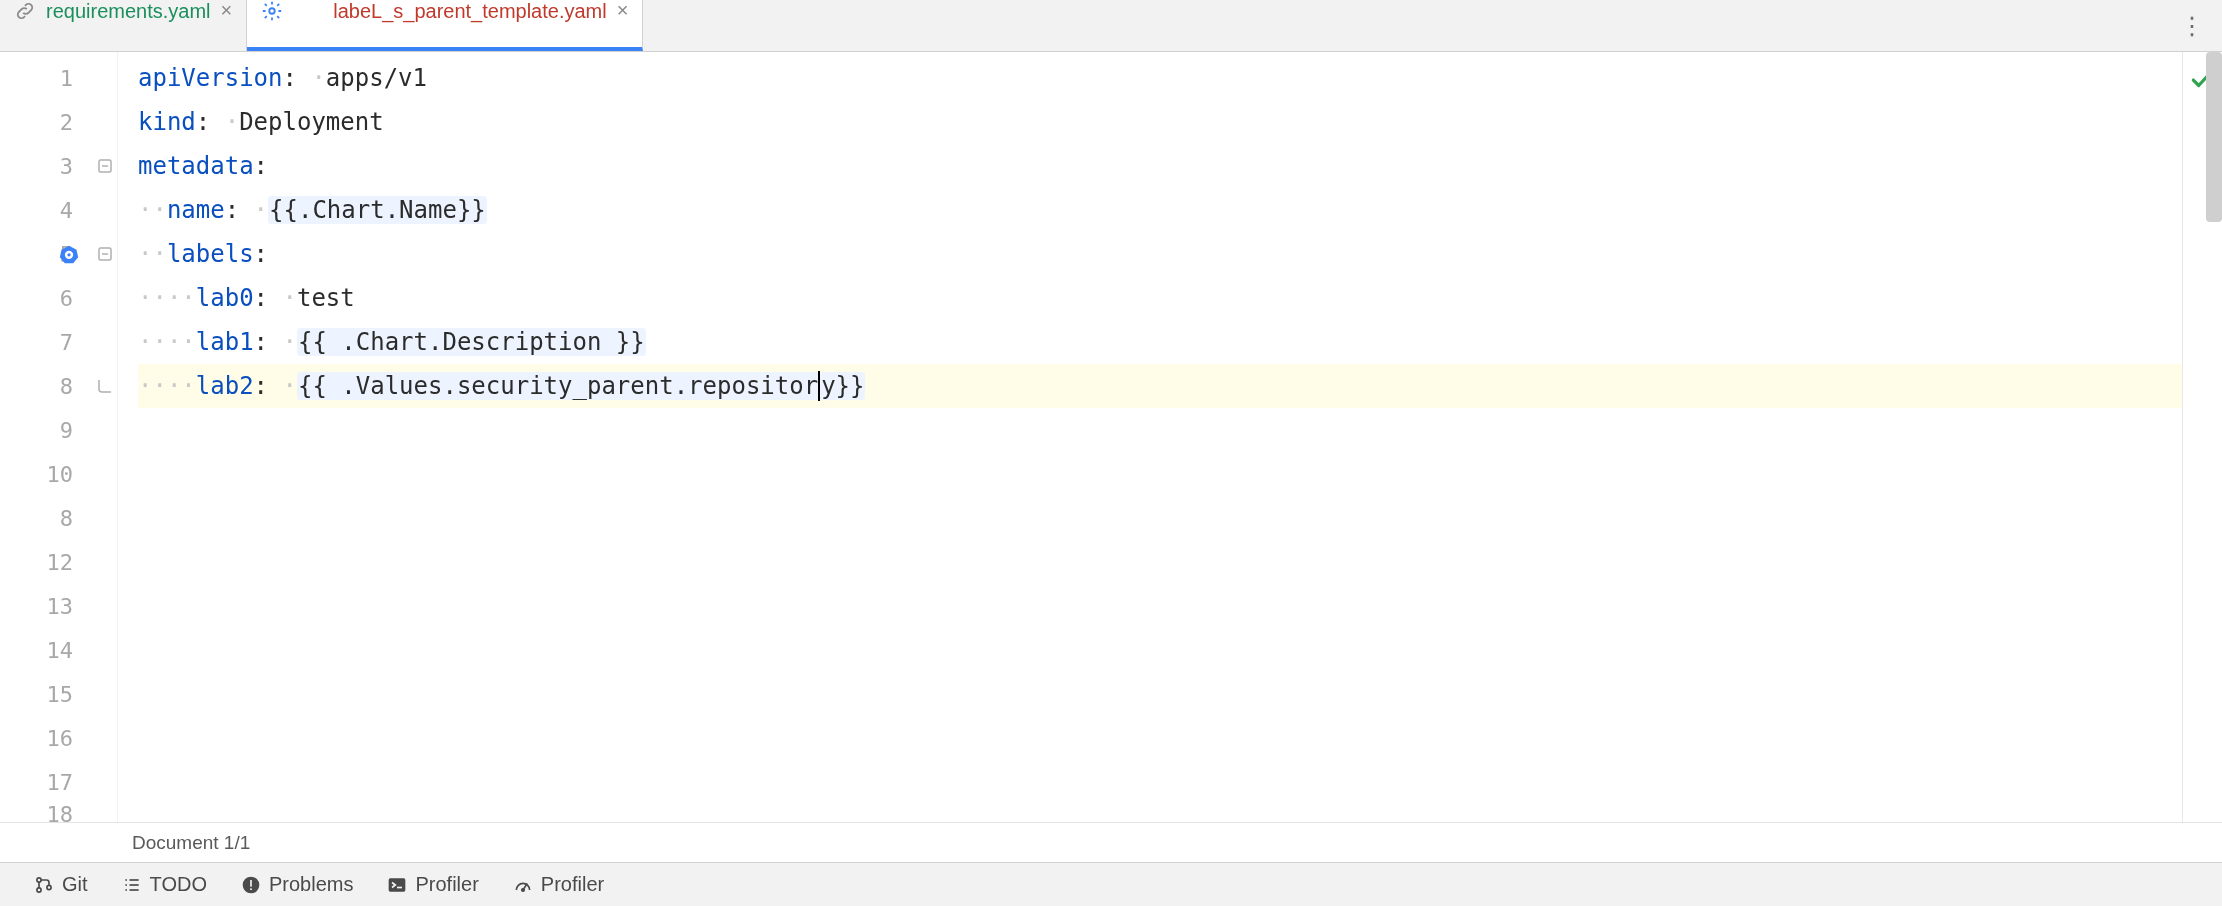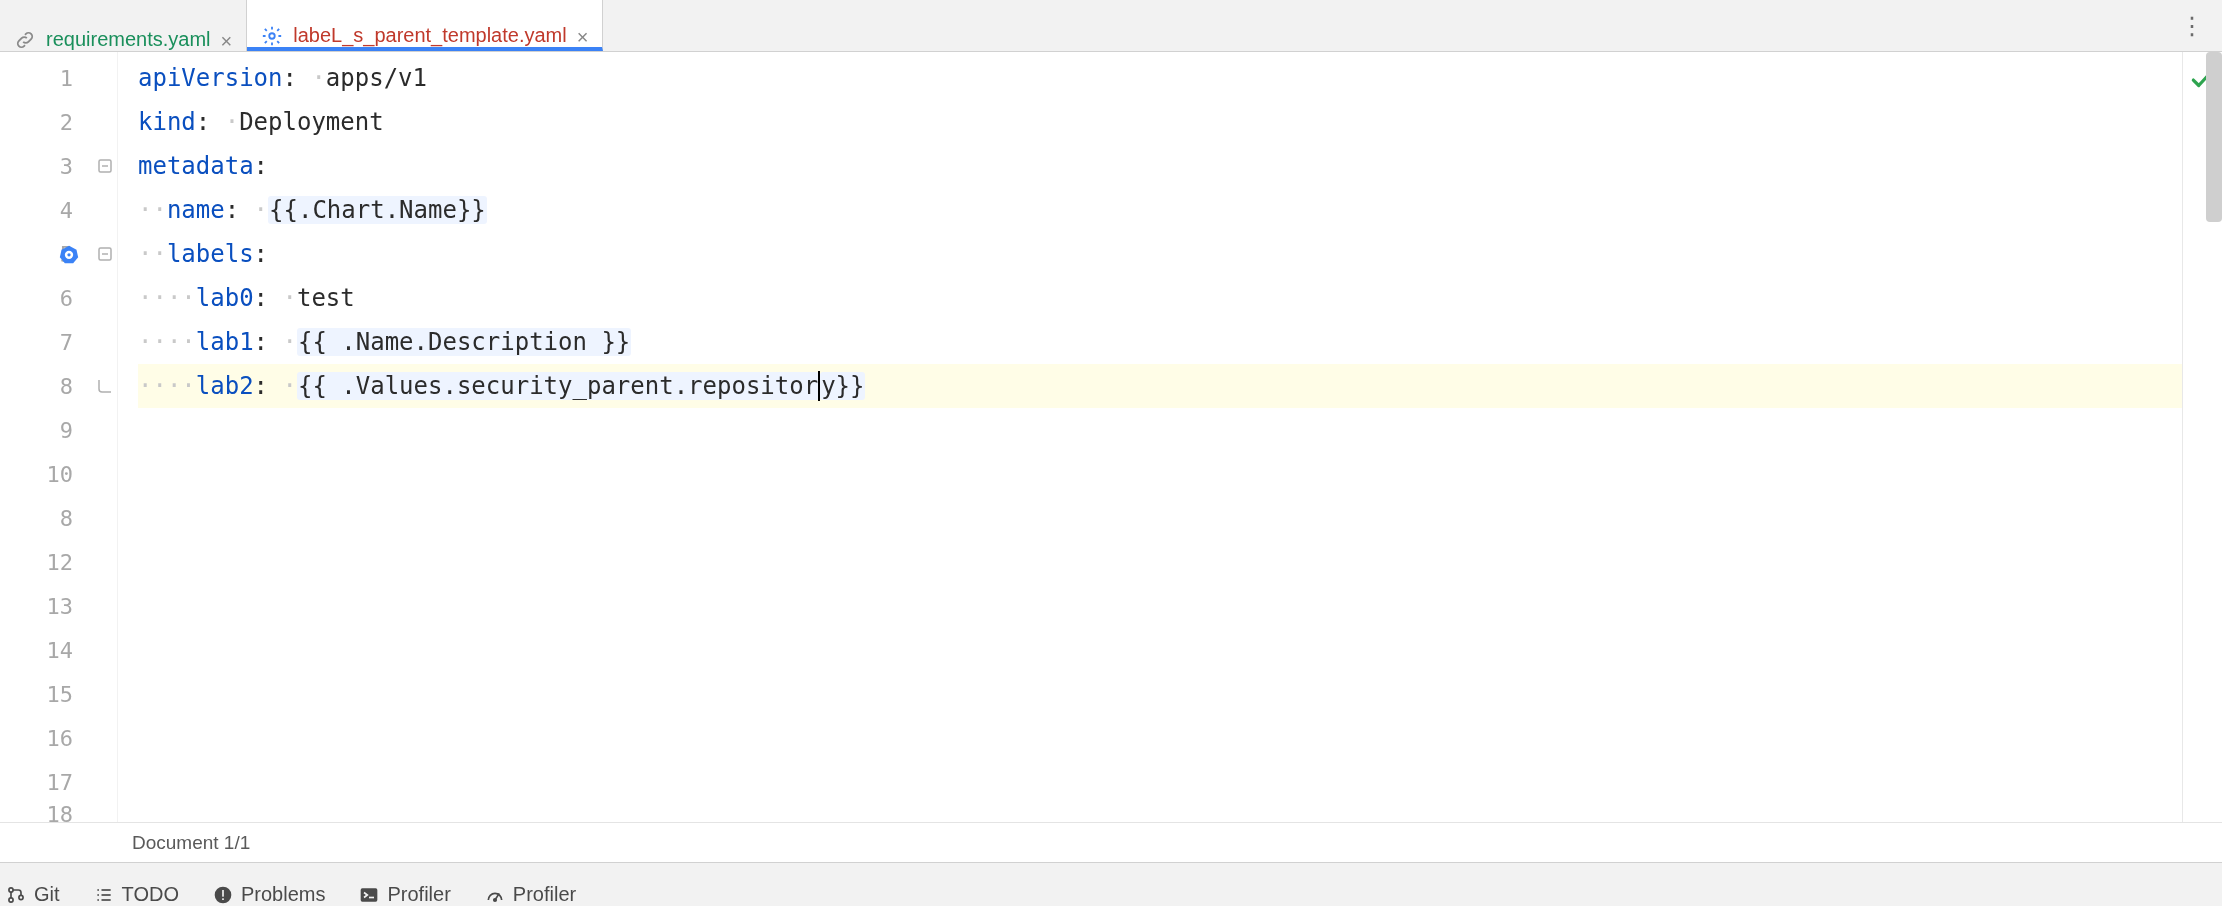--- a/index.html
+++ b/index.html
@@ -18,37 +18,37 @@
   .tabbar {
     display: flex;
     align-items: stretch;
     height: 52px;
     background: #f2f2f2;
     border-bottom: 1px solid #d1d1d1;
     position: relative;
   }
   .tab {
     display: flex;
-    align-items: flex-end;
+    align-items: flex-start;
     padding: 0 14px;
     gap: 10px;
     border-right: 1px solid #d1d1d1;
     cursor: pointer;
     white-space: nowrap;
   }
   .tab.active {
     background: #fff;
     border-bottom: 4px solid #3b82f6;
   }
   .tab .tabclose {
     color: #888; font-size: 20px; line-height: 1;
   }
   .tab .filename { font-size: 20px; }
   .tab .filename.green { color: #1a8f5b; }
-  .tab .filename.red { color: #c0392b; }
+  .tab .filename.red { color: #c0392b; margin-left: 40px; }
 
   .tabbar .menu-dots {
     margin-left: auto;
     display: flex;
     align-items: center;
     padding: 0 18px;
     cursor: pointer;
     color: #6b6b6b;
     font-size: 24px;
   }
@@ -157,23 +157,23 @@
     padding-left: 132px;
     color: #5a5a5a;
     font-size: 19px;
   }
 
   
   .statusbar {
     height: 44px;
     background: #f2f2f2;
     border-top: 1px solid #d1d1d1;
-    display: flex; align-items: flex-end;
+    display: flex; align-items: center;
     gap: 34px;
-    padding: 0 6px;
+    padding: 0 34px;
     color: #4a4a4a;
     font-size: 20px;
   }
   .status-item {
     display: flex; align-items: center; gap: 8px; cursor: pointer;
   }
   .status-item svg { width: 20px; height: 20px; }
 
   
   .ico-chain svg, .ico-gear svg { width: 22px; height: 22px; }
@@ -291,21 +291,21 @@
           <span class="lineno">18</span>
         </div>
       </div>
     <div class="code-area" id="code">
         <div class="code-row"><span class="tk-key">apiVersion</span><span class="tk-plain">: </span><span class="tk-ws">·</span><span class="tk-plain">apps/v1</span></div>
         <div class="code-row"><span class="tk-key">kind</span><span class="tk-plain">: </span><span class="tk-ws">·</span><span class="tk-plain">Deployment</span></div>
         <div class="code-row"><span class="tk-key">metadata</span><span class="tk-plain">:</span></div>
         <div class="code-row"><span class="tk-ws">··</span><span class="tk-key">name</span><span class="tk-plain">: </span><span class="tk-ws">·</span><span class="tk-template">{{.Chart.Name}}</span></div>
         <div class="code-row"><span class="tk-ws">··</span><span class="tk-key">labels</span><span class="tk-plain">:</span></div>
         <div class="code-row"><span class="tk-ws">····</span><span class="tk-key">lab0</span><span class="tk-plain">: </span><span class="tk-ws">·</span><span class="tk-plain">test</span></div>
-        <div class="code-row"><span class="tk-ws">····</span><span class="tk-key">lab1</span><span class="tk-plain">: </span><span class="tk-ws">·</span><span class="tk-template">{{ .Name.Description }}</span></div>
+        <div class="code-row"><span class="tk-ws">····</span><span class="tk-key">lab1</span><span class="tk-plain">: </span><span class="tk-ws">·</span><span class="tk-template">{{ .Chart.Description }}</span></div>
         <div class="code-row current"><span class="tk-ws">····</span><span class="tk-key">lab2</span><span class="tk-plain">: </span><span class="tk-ws">·</span><span class="tk-template">{{ .Values.security_parent.repositor</span><span class="caret"></span><span class="tk-template">y}}</span></div>
         <div class="code-row"></div>
         <div class="code-row"></div>
         <div class="code-row"></div>
         <div class="code-row"></div>
         <div class="code-row"></div>
         <div class="code-row"></div>
         <div class="code-row"></div>
         <div class="code-row"></div>
         <div class="code-row"></div>

